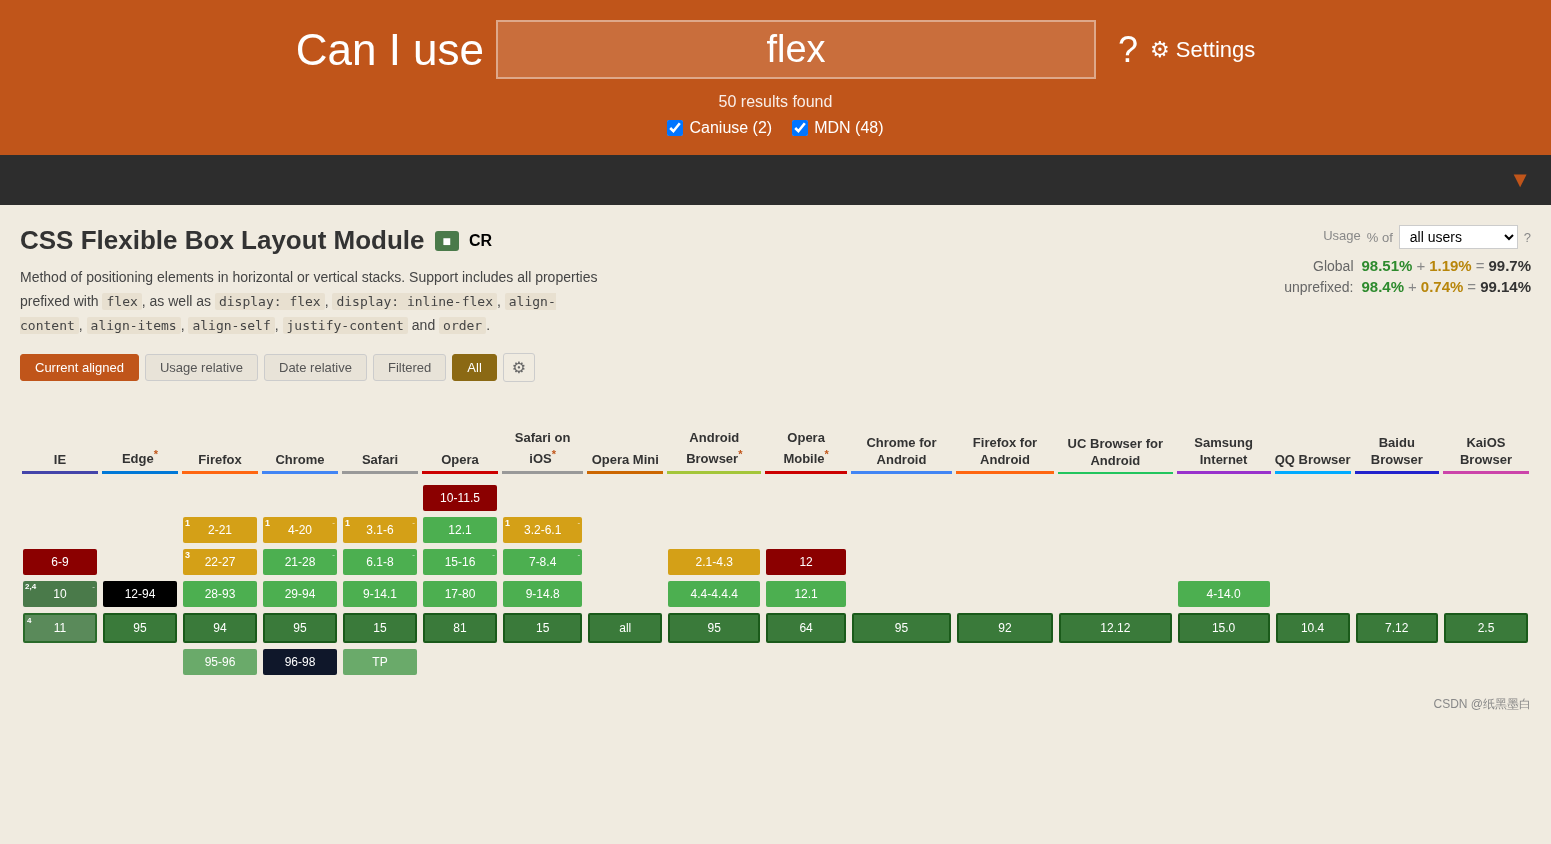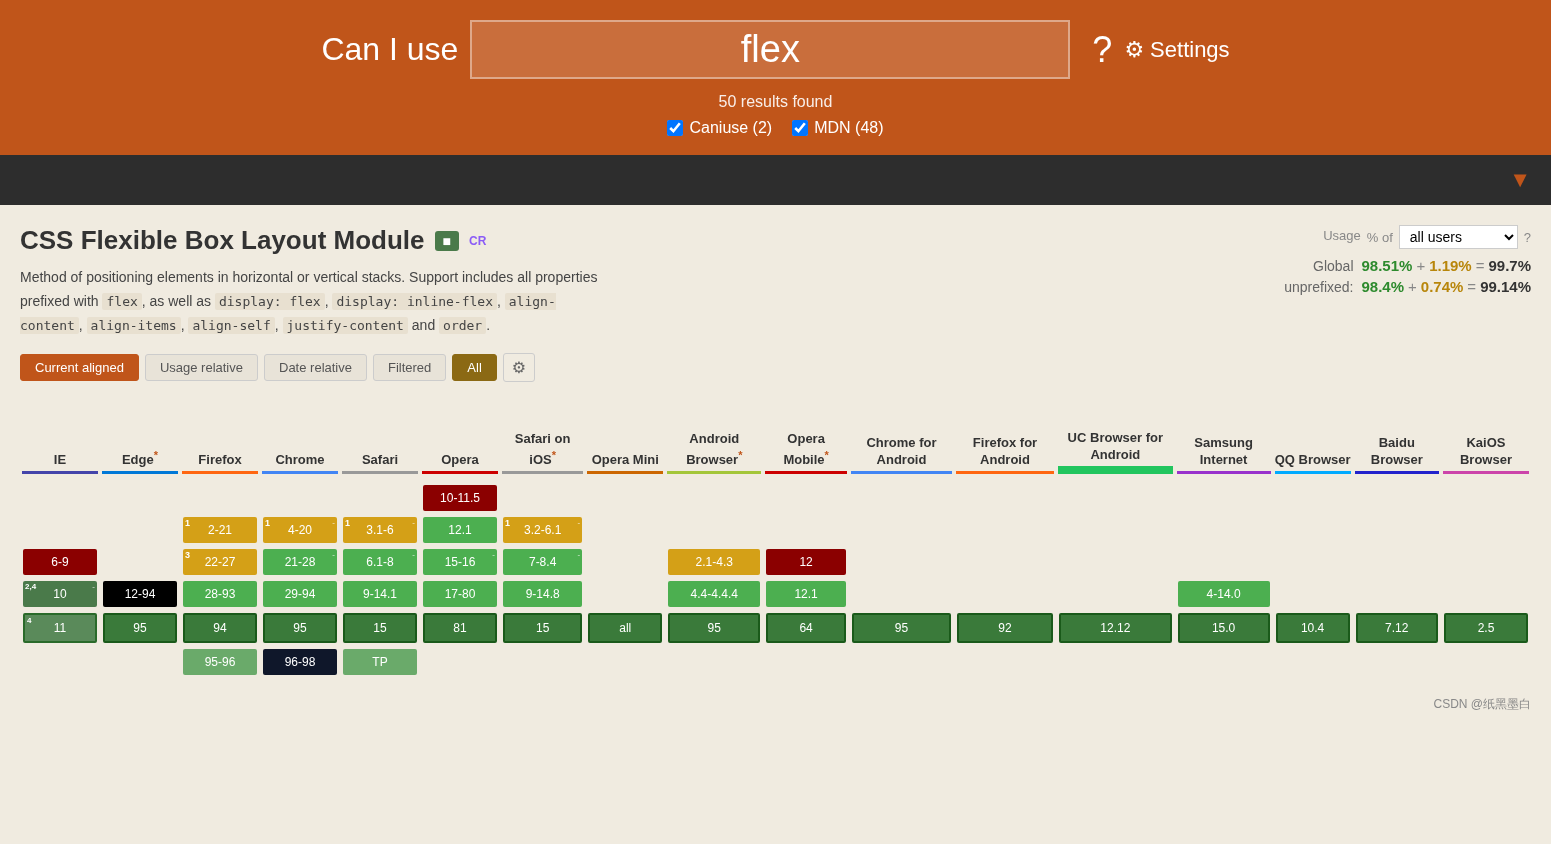--- a/index.html
+++ b/index.html
@@ -13,21 +13,21 @@
     }
     .header-top {
       display: flex;
       align-items: center;
       justify-content: center;
       gap: 12px;
       margin-bottom: 14px;
     }
     .can-i-use-label {
       color: #fff;
-      font-size: 32px;
+      font-size: 44px;
       font-weight: 300;
     }
     .search-input {
       background: rgba(255,255,255,0.15);
       border: 2px solid rgba(255,255,255,0.4);
       color: #fff;
       font-size: 38px;
       padding: 6px 20px;
       width: 600px;
       outline: none;
@@ -109,22 +109,22 @@
       margin-bottom: 10px;
     }
     .spec-badge {
       background: #4a7a4a;
       color: #fff;
       font-size: 14px;
       padding: 2px 8px;
       border-radius: 3px;
     }
     .cr-badge {
-      color: #8b5cf6;
-      font-size: 12px;
+      color: #000000;
+      font-size: 16px;
     }
     .feature-desc {
       font-size: 14px;
       color: #444;
       line-height: 1.7;
       max-width: 580px;
     }
     .code-inline {
       background: #e8e0d0;
       font-family: monospace;
@@ -247,21 +247,21 @@
     .browser-underline-firefox { border-bottom: 3px solid #ff6611; padding-bottom: 2px; }
     .browser-underline-chrome { border-bottom: 3px solid #4285f4; padding-bottom: 2px; }
     .browser-underline-safari { border-bottom: 3px solid #999; padding-bottom: 2px; }
     .browser-underline-opera { border-bottom: 3px solid #cc0000; padding-bottom: 2px; }
     .browser-underline-safari-ios { border-bottom: 3px solid #999; padding-bottom: 2px; }
     .browser-underline-opera-mini { border-bottom: 3px solid #cc6600; padding-bottom: 2px; }
     .browser-underline-android { border-bottom: 3px solid #a4c639; padding-bottom: 2px; }
     .browser-underline-opera-mobile { border-bottom: 3px solid #cc0000; padding-bottom: 2px; }
     .browser-underline-chrome-android { border-bottom: 3px solid #4285f4; padding-bottom: 2px; }
     .browser-underline-firefox-android { border-bottom: 3px solid #ff6611; padding-bottom: 2px; }
-    .browser-underline-uc { border-bottom: 8px solid #22c55e; padding-bottom: 2px; }
+    .browser-underline-uc { border-bottom: 2px solid #22c55e; padding-bottom: 2px; }
     .browser-underline-samsung { border-bottom: 3px solid #9932cc; padding-bottom: 2px; }
     .browser-underline-qq { border-bottom: 3px solid #00aaff; padding-bottom: 2px; }
     .browser-underline-baidu { border-bottom: 3px solid #2222cc; padding-bottom: 2px; }
     .browser-underline-kaios { border-bottom: 3px solid #cc44aa; padding-bottom: 2px; }
 
     
     .cell-supported { background: #4caf50; color: #fff; }
     .cell-partial { background: #d4a017; color: #fff; }
     .cell-not-supported { background: #8b0000; color: #fff; }
 

